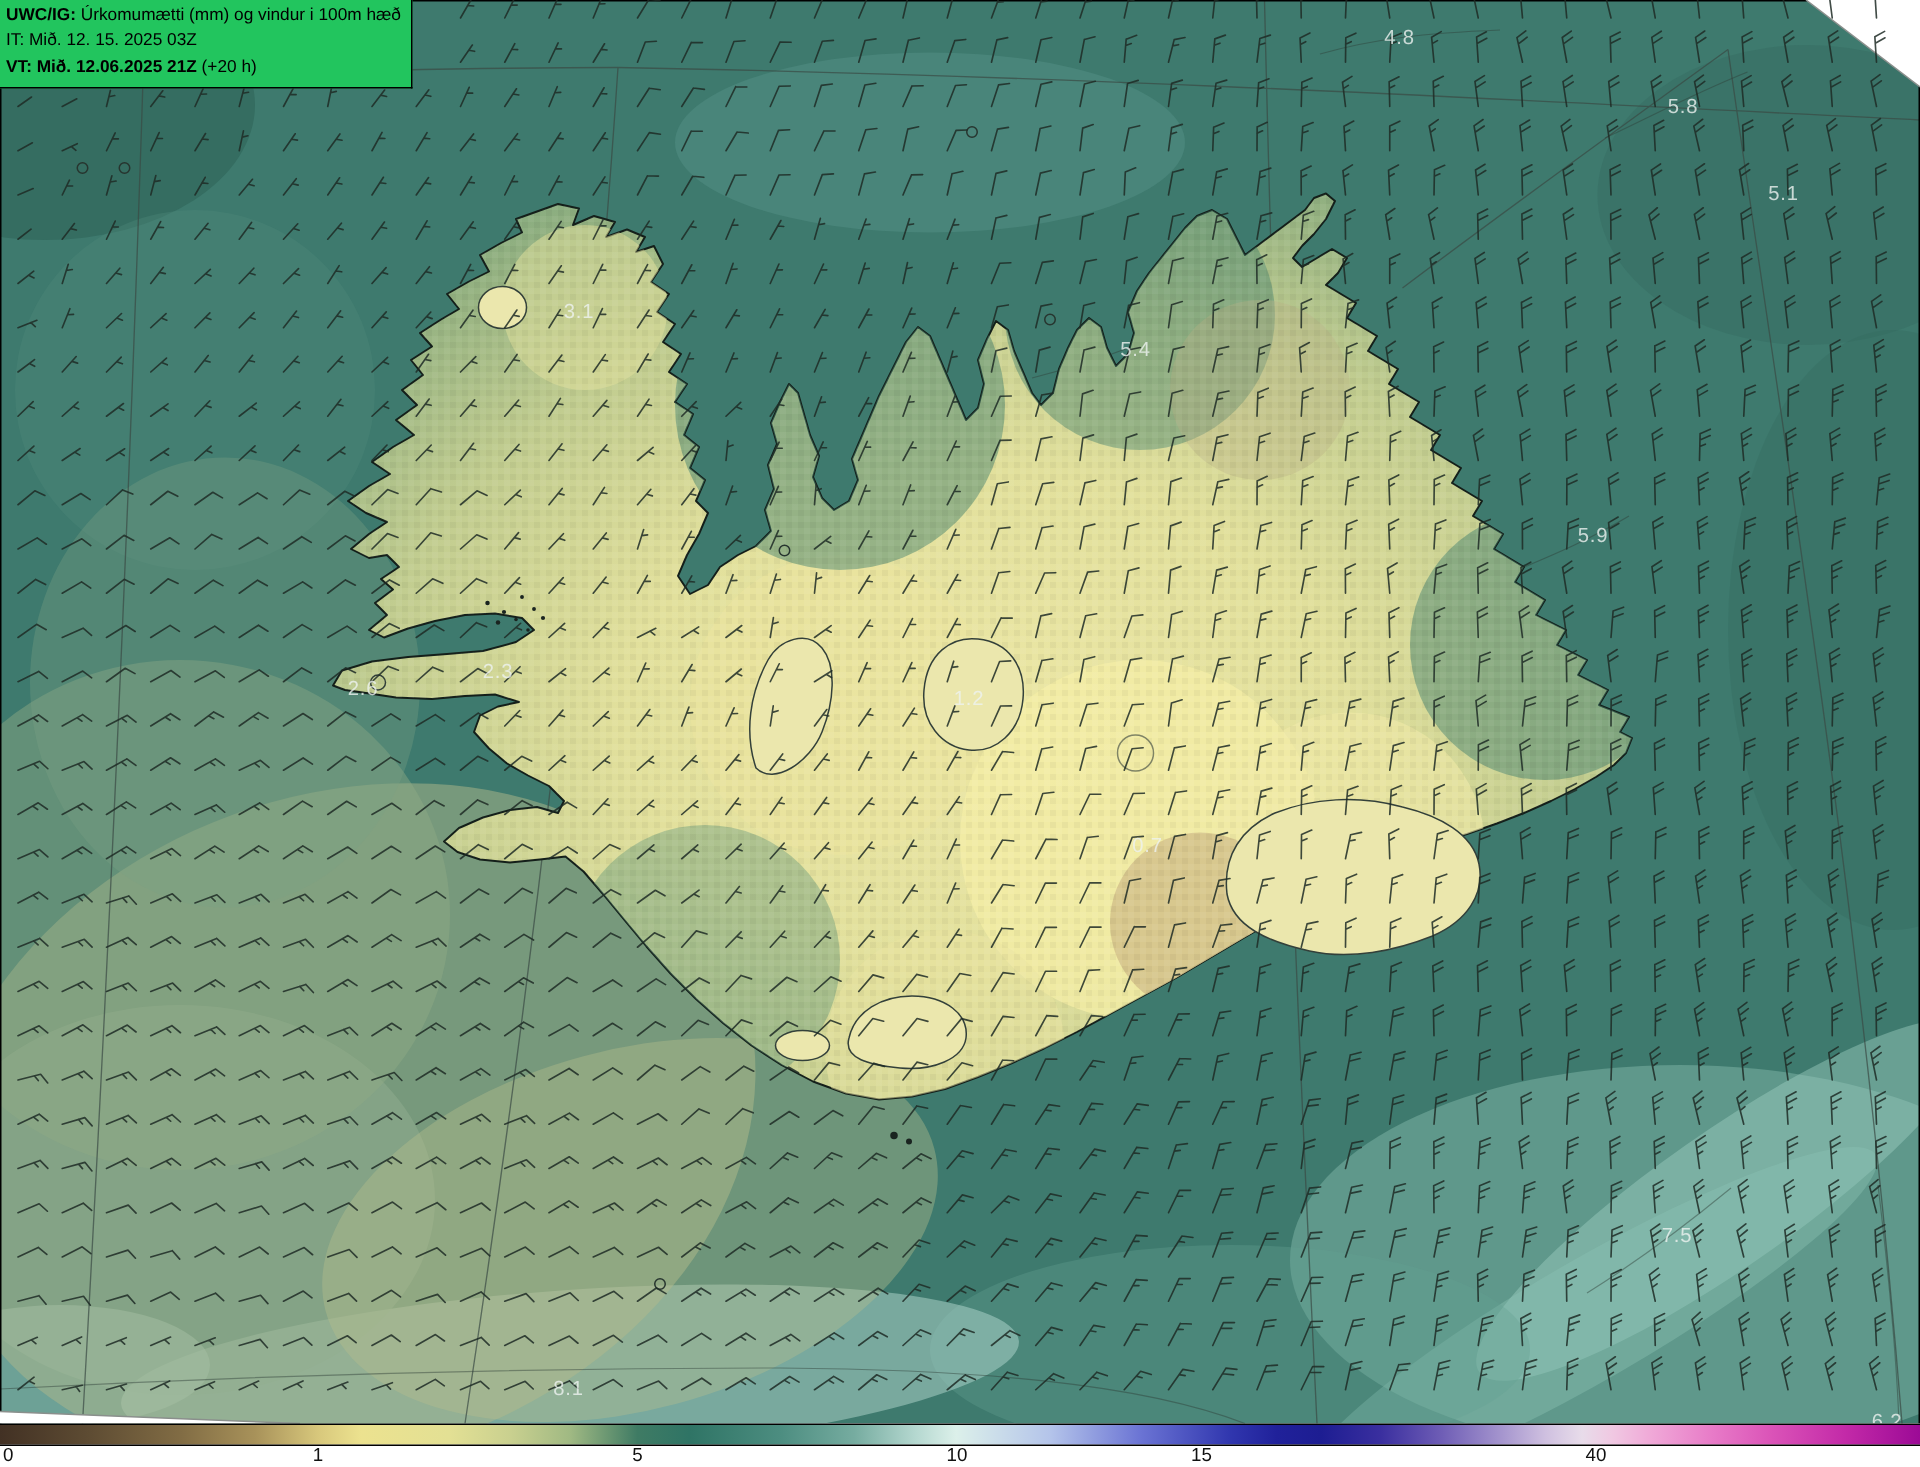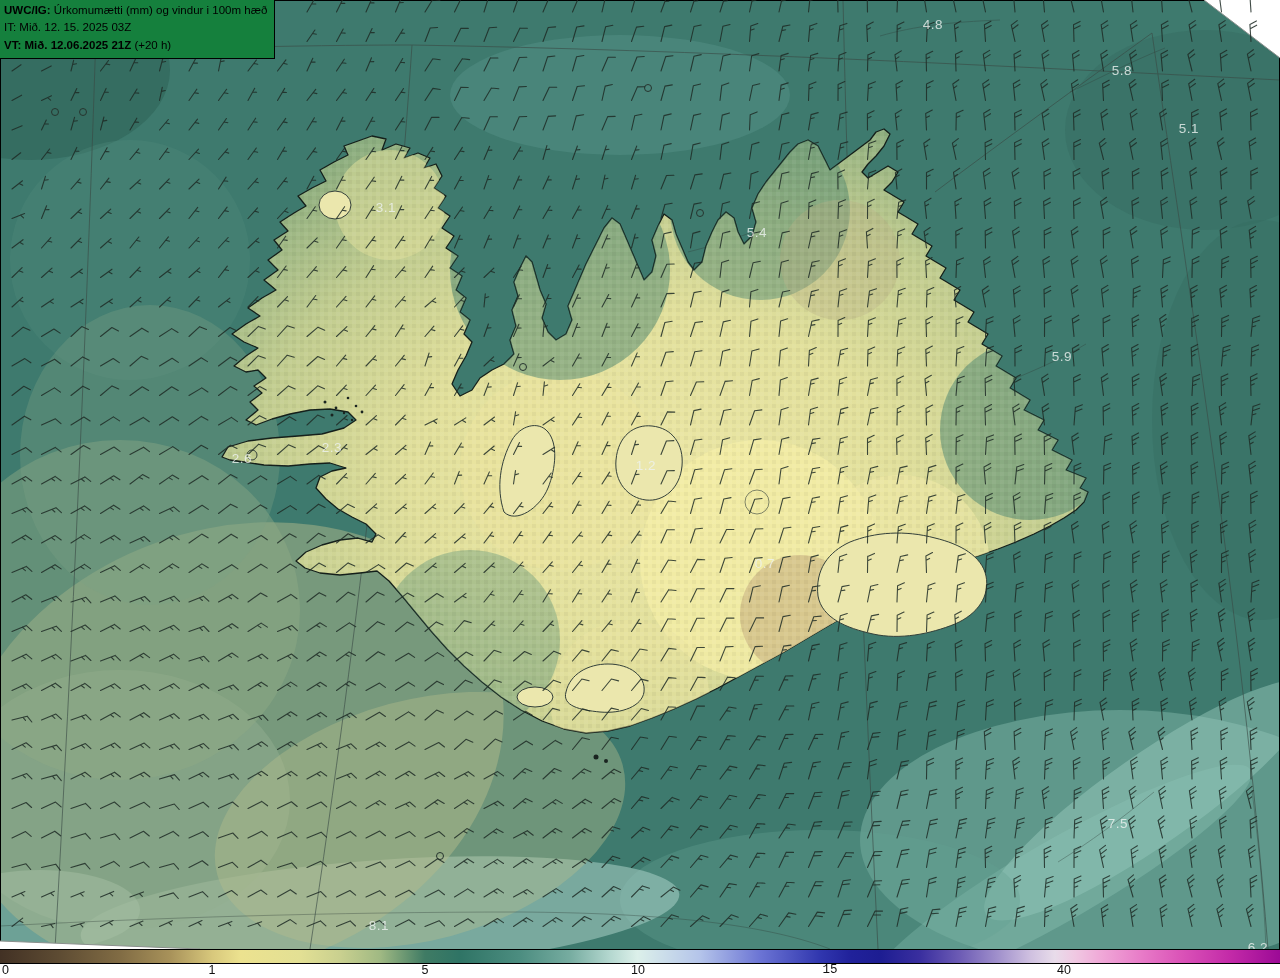--- a/index.html
+++ b/index.html
@@ -1,19 +1,19 @@
 <!DOCTYPE html>
 <html><head>
 <meta charset="utf-8">
 <style>
   html,body{margin:0;padding:0;background:#fff;}
   #stage{position:relative;width:1280px;height:978px;overflow:hidden;background:#fff;
          font-family:"Liberation Sans",sans-serif;}
   #mapsvg{position:absolute;left:0;top:0;display:block;}
-  .titlebox{position:absolute;left:0;top:0;background:#15803d;border:1px solid #000;
+  .titlebox{position:absolute;left:0;top:0;background:#22c55e;border:1px solid #000;
             border-left:none;border-top:none;padding:2px 7px 4px 4px;
             font-size:11.5px;line-height:1.5;color:#000;white-space:nowrap;z-index:30;}
   .titlebox b{font-weight:bold;}
   .cbar{position:absolute;left:0;top:949px;width:1280px;height:13px;
         border-top:1px solid #000;border-bottom:1px solid #000;z-index:20;}
   .cblabels{position:absolute;left:0;top:964px;width:1280px;height:14px;background:#fff;z-index:20;}
   .cblab{position:absolute;top:-1px;font-size:12.5px;color:#111;transform:translateX(-50%);}
   .cblab.first{transform:none;}
   .cblab.last{transform:translateX(-100%);}
   svg text.mlabel{font-family:"Liberation Sans",sans-serif;font-size:13.5px;
@@ -175,18 +175,18 @@
   <div>IT: Mið. 12. 15. 2025 03Z</div>
   <div><b>VT: Mið. 12.06.2025 21Z</b><span> (+20 h)</span></div>
 </div>
 
 <div class="cbar" id="bar" style="background: linear-gradient(to right, rgb(66, 49, 36) 0%, rgb(94, 76, 51) 4.7%, rgb(129, 108, 68) 9.4%, rgb(168, 146, 90) 13.3%, rgb(216, 200, 124) 16.6%, rgb(236, 226, 143) 18.8%, rgb(227, 224, 148) 23.4%, rgb(201, 208, 143) 26.6%, rgb(160, 185, 131) 29.7%, rgb(63, 123, 100) 33.2%, rgb(47, 116, 101) 35.9%, rgb(76, 141, 128) 40.6%, rgb(118, 172, 160) 44.5%, rgb(181, 216, 208) 47.7%, rgb(220, 240, 234) 49.8%, rgb(180, 196, 234) 54.7%, rgb(107, 116, 212) 59.4%, rgb(48, 54, 174) 64.1%, rgb(32, 33, 154) 66.5%, rgb(29, 29, 146) 68.8%, rgb(58, 47, 159) 71.9%, rgb(109, 92, 181) 75%, rgb(163, 147, 205) 78.1%, rgb(207, 192, 224) 80.5%, rgb(232, 220, 234) 82.4%, rgb(240, 200, 226) 84%, rgb(240, 170, 216) 85.9%, rgb(232, 124, 200) 89.1%, rgb(219, 84, 184) 92.2%, rgb(195, 42, 168) 96.1%, rgb(156, 10, 150) 100%);"></div>
 <div class="cblabels" id="cbLabels">
       <span class="cblab first" style="left: 2px;">0</span>
       <span class="cblab" style="left: 212px;">1</span>
       <span class="cblab" style="left: 425px;">5</span>
       <span class="cblab" style="left: 638px; text-align: right;">10</span>
-      <span class="cblab" style="left: 830px; font-family: Liberation Mono, monospace;">15</span>
+      <span class="cblab" style="left: 801px;">15</span>
       <span class="cblab" style="left: 1064px;">40</span>
       <span class="cblab last" style="left: 1253px; margin-left: 45px;">50</span>
     </div>
 
 </div>
 
 </body></html>

